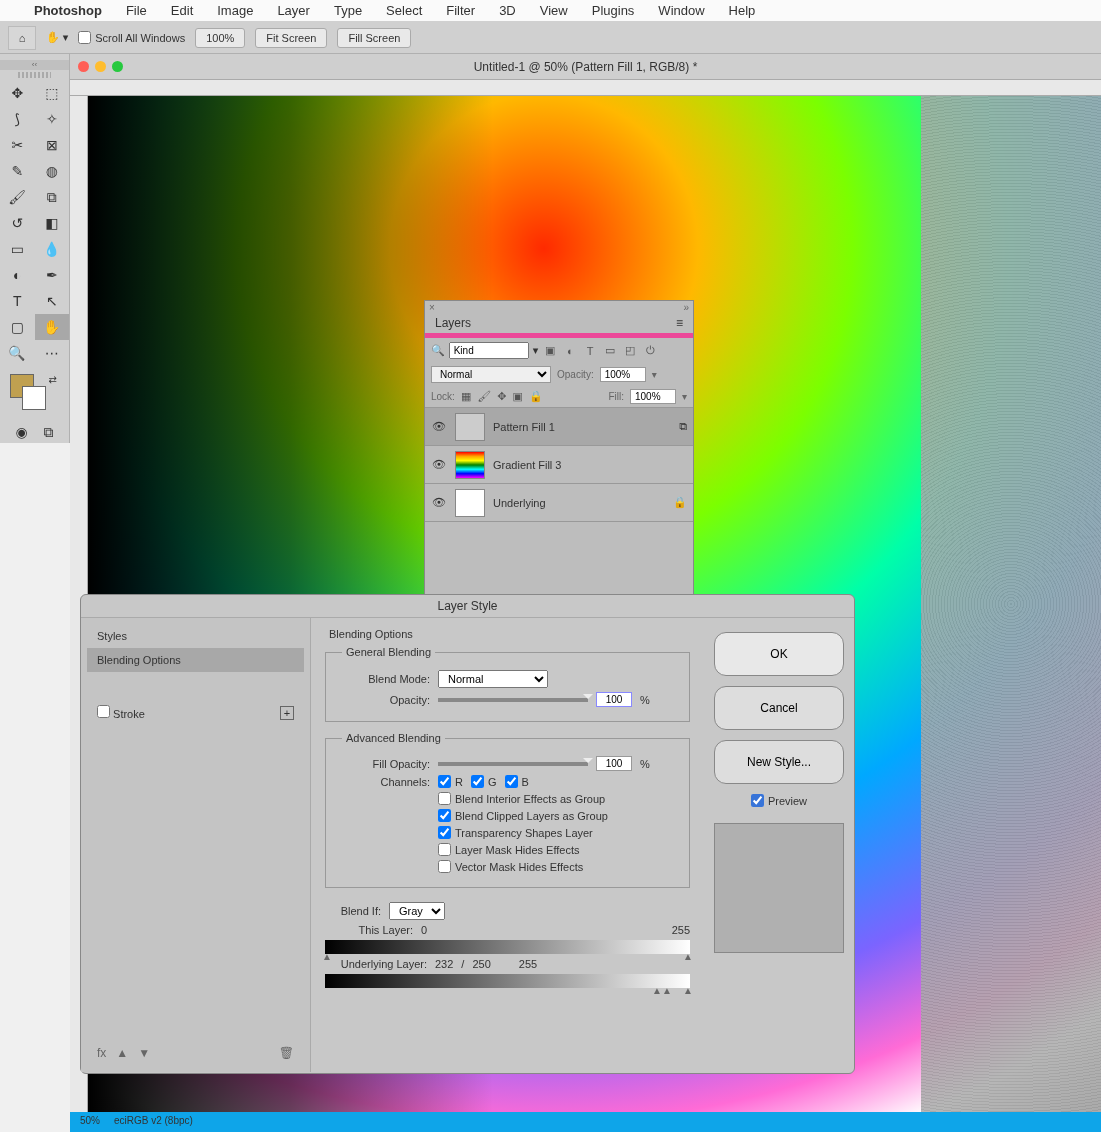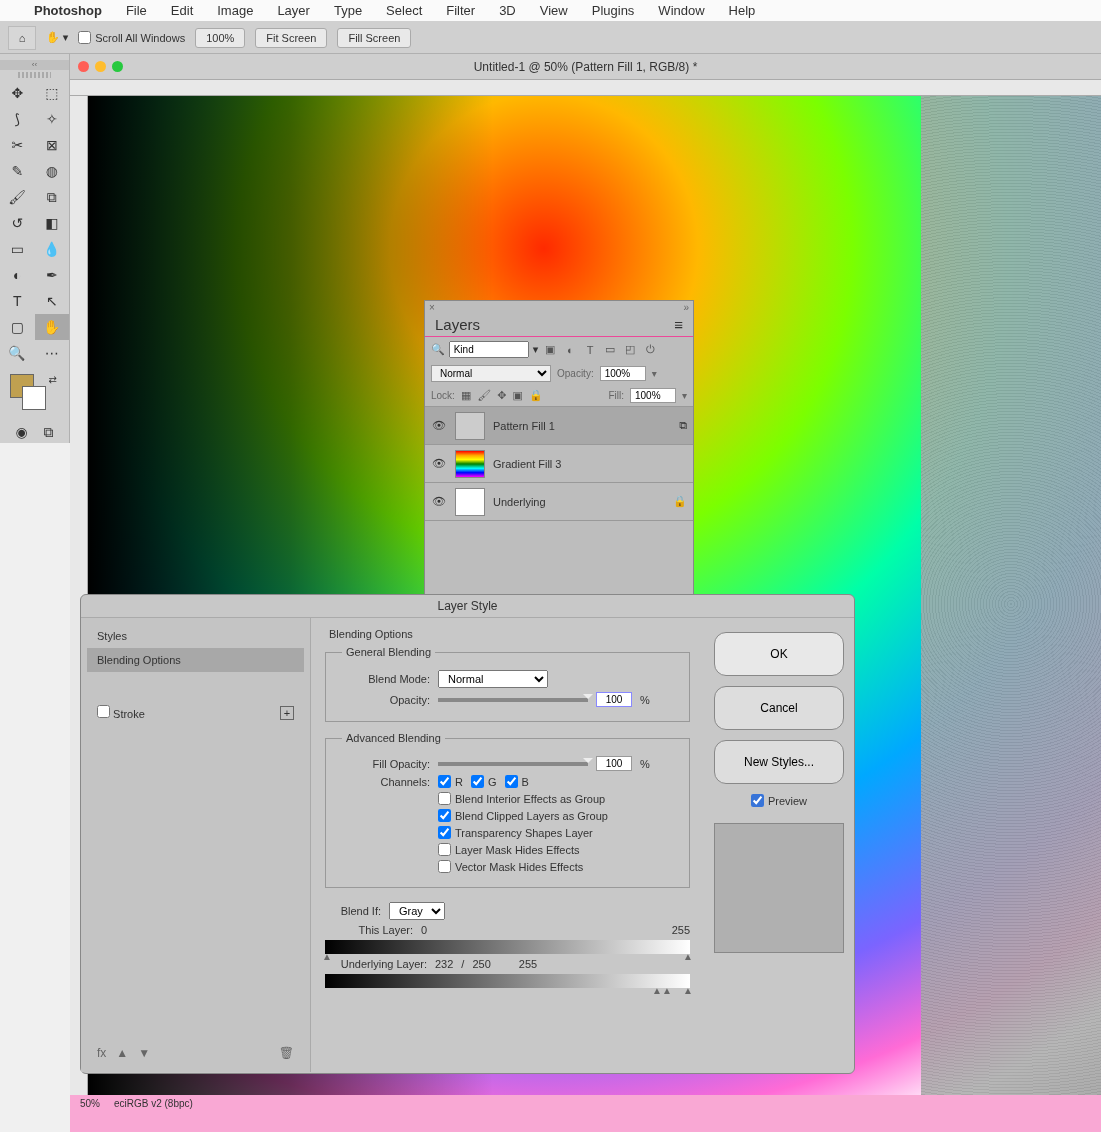--- a/index.html
+++ b/index.html
@@ -32,26 +32,26 @@
 .docwin { position:absolute; left:70px; top:54px; right:0; bottom:20px; background:#000000; }
 .winhdr { height:26px; background:#cfcfcf; border-bottom:1px solid #aaa; display:flex; align-items:center; justify-content:center; font-size:12px; position:relative; }
 .traffic { position:absolute; left:8px; display:flex; gap:6px; }
 .traffic div { width:11px; height:11px; border-radius:50%; }
 .tr-r { background:#ff5f56; } .tr-y { background:#ffbd2e; } .tr-g { background:#27c93f; }
 .rulerH { height:16px; background:#e8e8e8; border-bottom:1px solid #aaa; }
 .rulerV { position:absolute; left:0; top:42px; width:18px; bottom:0; background:#e8e8e8; border-right:1px solid #aaa; }
 .canvas { position:absolute; left:18px; top:42px; right:0; bottom:0; background:radial-gradient(circle at 45% 15%, #ff2a00, #ffb800 15%, #7bff00 30%, #00ffa8 45%, #00a8ff 60%, #7b64ff 75%, #ff6bd6 85%, #fff 92%, #aaa 100%); }
 .canvas::before { content:''; position:absolute; left:0; top:0; bottom:0; width:40%; background:linear-gradient(90deg, #000 0%, rgba(0,0,0,0.6) 50%, transparent 100%); }
 .canvas::after { content:''; position:absolute; right:0; top:0; bottom:0; width:180px; background: repeating-radial-gradient(circle, rgba(120,120,120,.3) 0 1px, transparent 1px 3px), #aaa; opacity:.85; }
-.statusbar { position:absolute; left:70px; bottom:0; right:0; height:37px; background:#f9a8d4; font-size:10px; padding:3px 10px; }
+.statusbar { position:absolute; left:70px; bottom:0; right:0; height:20px; background:#0ea5e9; font-size:10px; padding:3px 10px; }
 
 
 .layerspanel { position:absolute; left:424px; top:300px; width:270px; background:#bdbdbd; border:1px solid #888; font-size:11px; z-index:5; }
 .lp-hdr { height:12px; display:flex; justify-content:space-between; padding:0 4px; align-items:center; color:#666; font-size:10px; }
-.lp-tab { background:#bdbdbd; padding:3px 10px; border-bottom:1px solid #ec4899; font-size:15px; }
+.lp-tab { background:#bdbdbd; padding:3px 10px; border-bottom:5px solid #ec4899; font-size:12px; }
 .lp-filter { display:flex; align-items:center; gap:4px; padding:4px 6px; }
 .lp-filter input { width:80px; font-size:10px; padding:1px 3px; }
 .lp-filter .ficon { width:16px; height:16px; display:flex; align-items:center; justify-content:center; font-size:11px; color:#555; }
 .lp-row { display:flex; align-items:center; gap:6px; padding:3px 6px; font-size:10px; color:#666; }
 .lp-row select, .lp-row input { font-size:10px; padding:1px 4px; border:1px solid #999; }
 .lp-row .fillsel { width:46px; }
 .lp-lock { display:flex; gap:6px; font-size:11px; color:#555; }
 .layeritem { display:flex; align-items:center; height:38px; border-top:1px solid #999; padding:0 6px; gap:8px; font-size:11px; }
 .layeritem.sel { background:#a8a8a8; }
 .eye { width:16px; text-align:center; }
@@ -351,21 +351,21 @@
         <div class="gradbar">
           <span class="tri" style="right:28px">▲</span>
             <span class="tri" style="right:18px">▲</span>
             <span class="tri" style="right:-3px">▲</span>
         </div>
       </fieldset>
     </div>
     <div class="ls-right">
       <button class="ok">OK</button>
       <button>Cancel</button>
-      <button>New Styles...</button>
+      <button>New Style...</button>
       <label class="pcbox">
           <input type="checkbox" checked="" style="">
           <span>Preview</span>
         </label>
       <div class="prevbox"></div>
     </div>
   </div>
 </div>
 
 </body></html>

